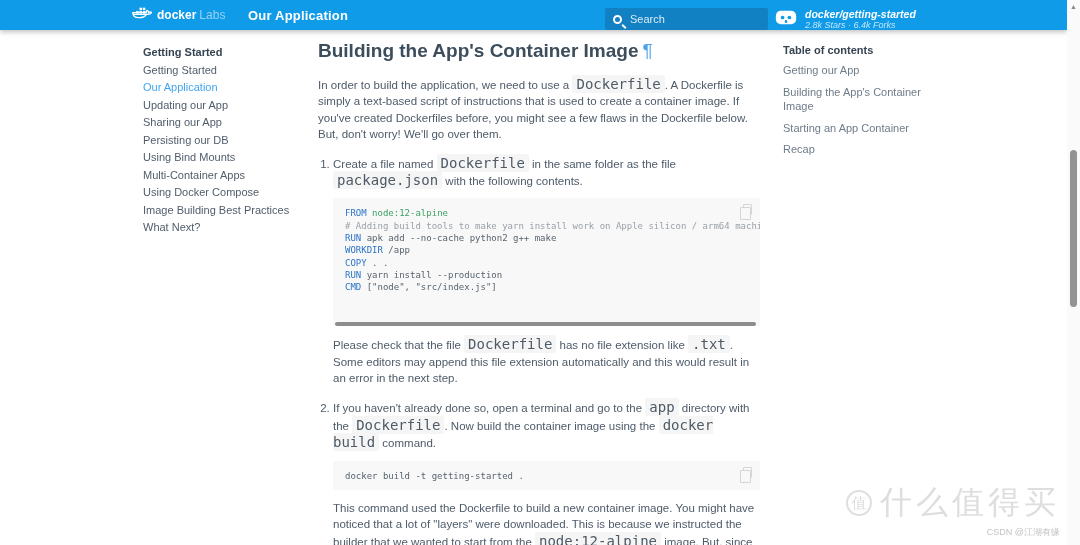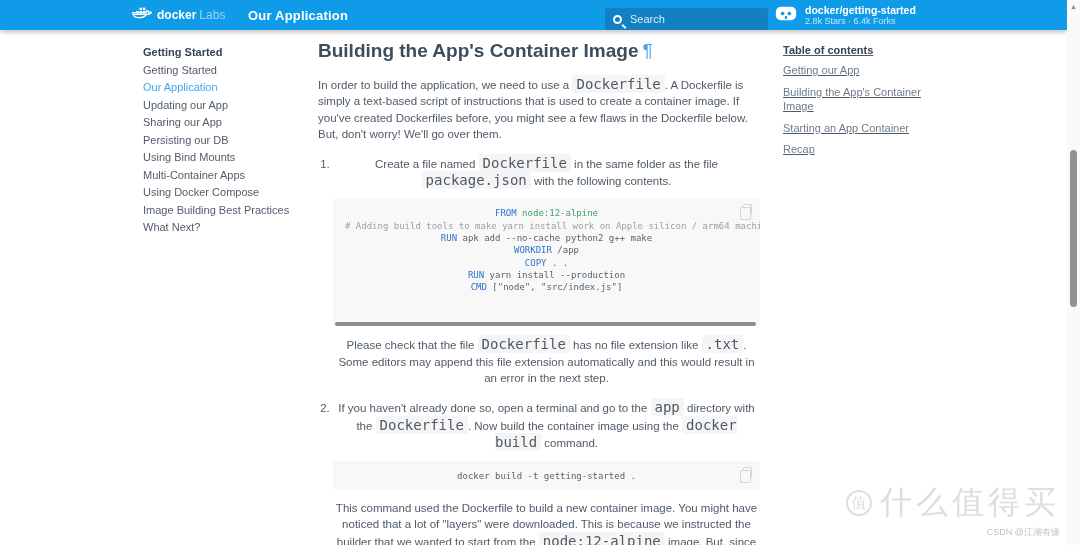--- a/index.html
+++ b/index.html
@@ -17,21 +17,21 @@
   .nav-title { position:absolute; left:248px; top:0; height:30px; display:flex; align-items:center;
     color:#fff; font-size:13px; font-weight:bold; letter-spacing:0.2px; }
   .search-box { position:absolute; left:605px; top:8px; width:163px; height:22px;
     background:#1181c4; border-radius:2px; display:flex; align-items:center; padding:0 8px; }
   .search-icon { width:9px; height:9px; border:2px solid #fff; border-radius:50%; position:relative; flex:0 0 auto; }
   .search-icon::after { content:""; position:absolute; width:2px; height:5px; background:#fff;
     transform:rotate(-45deg); left:8px; top:7px; }
   .search-box input { background:transparent; border:none; outline:none; color:#fff;
     font-size:11px; margin-left:8px; width:110px; font-family:"Liberation Sans",sans-serif; }
   .search-box input::placeholder { color:rgba(255,255,255,0.85); }
-  .repo { position:absolute; left:775px; top:0; height:30px; display:flex; align-items:center; cursor:pointer; }
+  .repo { position:absolute; left:775px; top:0; height:30px; display:flex; align-items:flex-end; cursor:pointer;font-style:italic; }
   .repo-text { margin-left:8px; line-height:1.15; }
   .repo-name { color:#fff; font-size:10.5px; font-weight:bold; }
   .repo-stats { color:rgba(255,255,255,0.75); font-size:9px; }
 
   
   .vscroll { position:absolute; right:0; top:0; width:13px; height:545px; background:#fafafa; z-index:6; }
   .vscroll-arrow { display:block; text-align:center; font-size:7px; color:#8a8a8a; padding-top:3px; }
   .vscroll-thumb { position:absolute; left:3px; top:150px; width:7px; height:157px;
     background:#939393; border-radius:4px; cursor:grab; }
 
@@ -42,36 +42,36 @@
   .sidebar a.active { color:#41a7f3; }
 
   
   .content { position:absolute; left:318px; top:38px; width:442px; }
   .content h2 { font-size:19px; font-weight:600; color:#3c4d5c; line-height:26px; margin-bottom:12px; }
   .pilcrow { color:#4aa3e8; font-weight:400; margin-left:4px; }
   .content p { font-size:11.5px; line-height:16.4px; margin-bottom:12px; color:#4e5b69; }
   code.inline { font-family:"DejaVu Sans Mono", monospace; font-size:14px; background:#f5f5f5;
     color:#4d5a66; padding:1px 4px; border-radius:2px; }
   .content ol { padding-left:15px; font-size:11.5px; }
-  .content li { line-height:16.4px; margin-bottom:6px;text-align:center; }
+  .content li { line-height:16.4px; margin-bottom:6px; }
   .codeblock { position:relative; background:#f8f8f8; border-radius:2px; margin:9px 0 10px 0;
     padding:9px 12px 8px 12px; font-family:"DejaVu Sans Mono", monospace; font-size:9px;
     line-height:12.3px; white-space:pre; overflow:hidden; color:#57636e; }
   .codeblock .kw { color:#2b74c7; }
   .codeblock .img { color:#3da064; }
   .codeblock .comment { color:#9aa1a9; }
   .copy-icon { position:absolute; top:6px; right:8px; width:9px; height:11px;
     border:1px solid #d5d5d5; border-radius:1px; cursor:pointer; background:#f8f8f8; }
   .copy-icon::before { content:""; position:absolute; left:-4px; top:2px; width:9px; height:11px;
     border:1px solid #d5d5d5; border-radius:1px; background:#f8f8f8; }
   .hscroll-thumb { position:absolute; left:2px; right:4px; bottom:0; height:4px;
     background:#8d8d8d; border-radius:2px; cursor:grab; }
 
   
-  .toc { position:absolute; left:783px; top:44px; width:162px; font-size:11px;text-decoration:underline; }
+  .toc { position:absolute; left:783px; top:44px; width:162px; font-size:11px; }
   .toc-title { font-weight:bold; color:#364452; margin-bottom:7px; }
   .toc a { display:block; color:#6e7c89; text-decoration:none; line-height:14.5px;
     margin-bottom:7px; cursor:pointer; }
 
   
   .watermark { position:absolute; right:20px; bottom:6px; text-align:right; pointer-events:none; }
   .wm-row { display:flex; align-items:center; justify-content:flex-end; color:#dedede; }
   .wm-circle { width:26px; height:26px; border:2px solid #dedede; border-radius:50%;
     display:flex; align-items:center; justify-content:center; font-size:15px; margin-right:8px; }
   .wm-main { font-size:32px; letter-spacing:4px; }

